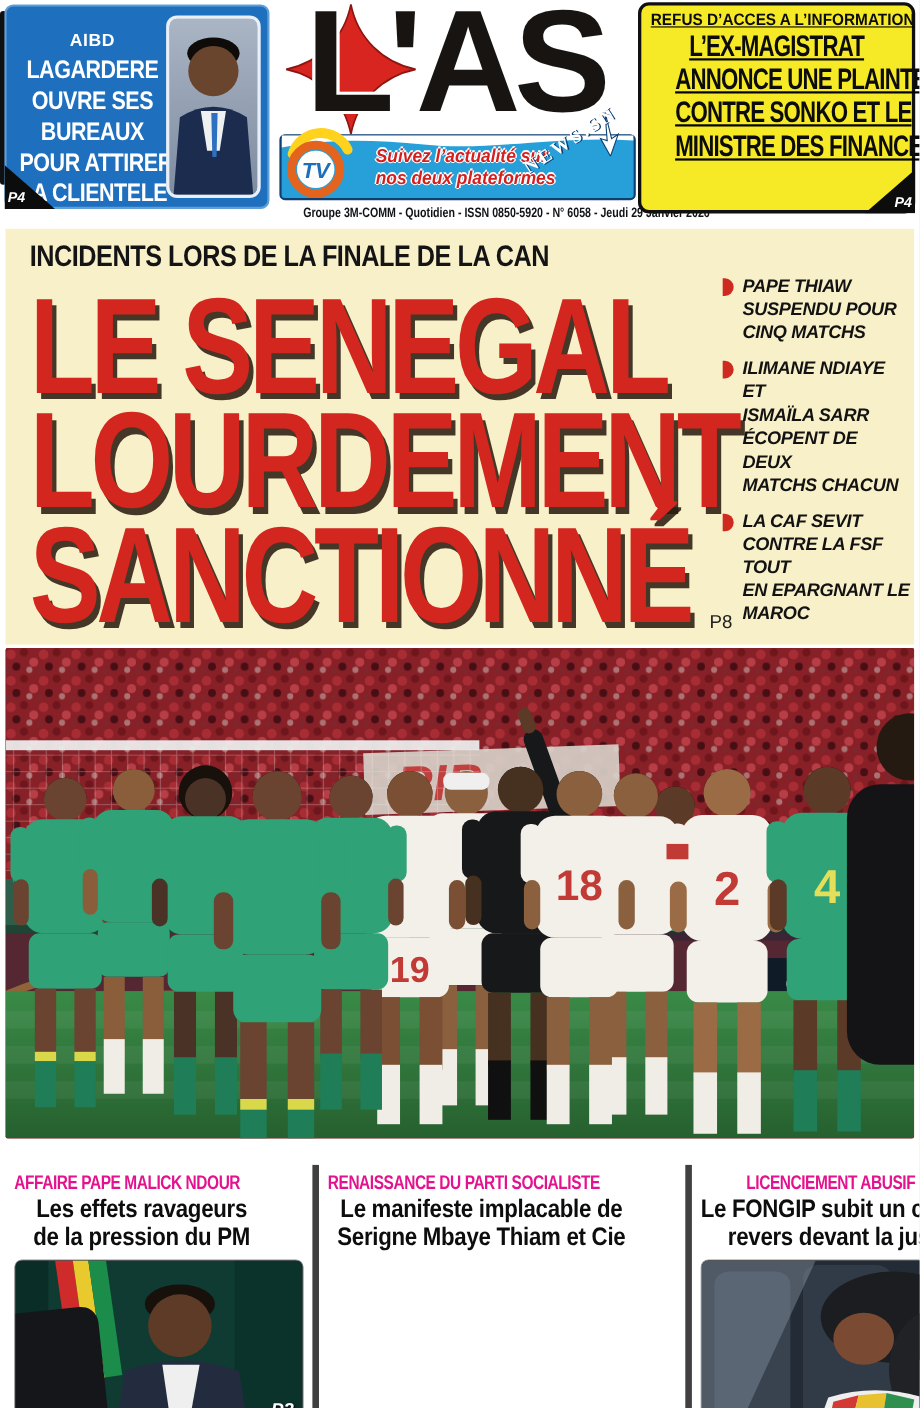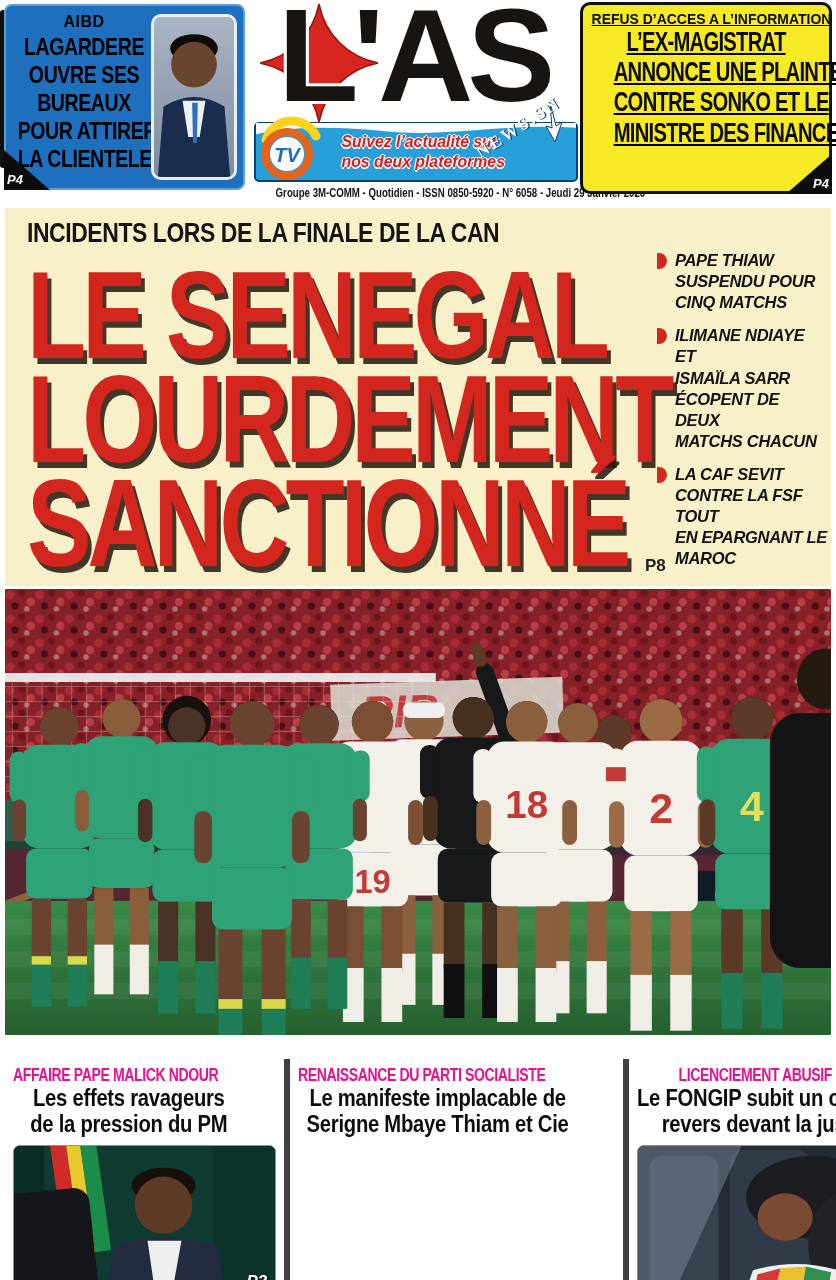--- a/index.html
+++ b/index.html
@@ -5,21 +5,21 @@
   * { margin:0; padding:0; box-sizing:border-box; }
   body { font-family:"Liberation Sans", sans-serif; background:#e8e8e8; }
   .page { position:relative; width:836px; height:1280px; background:#fff; margin:0 auto; overflow:hidden; }
 
   
   .masthead { position:relative; height:202px; }
   .edge-strip { position:absolute; left:0; top:10px; width:6px; height:158px; background:#101010; border-radius:3px; }
 
   .promo-left { position:absolute; left:4px; top:4px; width:241px; height:186px; background:#1e6fbe;
                 border:2px solid #5d9fd6; border-radius:8px; }
-  .promo-left .txt { position:absolute; left:0; top:7px; width:156px; text-align:center; color:#000000; }
+  .promo-left .txt { position:absolute; left:0; top:23px; width:156px; text-align:center; color:#ffffff; }
   .promo-left .kicker { font-size:16px; font-weight:bold; letter-spacing:.5px; margin-bottom:2px; }
   .promo-left .line { font-size:23px; font-weight:bold; letter-spacing:-.5px; line-height:1.22;
                       white-space:nowrap; transform:scaleX(.85); transform-origin:center; }
   .promo-left .foto { position:absolute; right:6px; top:8px; width:86px; height:166px;
                       border:3px solid #e9eff6; border-radius:10px; overflow:hidden; background:#8f9db0; }
   .corner { position:absolute; width:46px; height:40px; background:#0c0c0c; }
   .corner.bl { left:-2px; bottom:-2px; clip-path:polygon(0 0,100% 100%,0 100%); }
   .corner.br { right:-3px; bottom:-3px; clip-path:polygon(100% 0,100% 100%,0 100%); }
   .corner span { position:absolute; bottom:3px; font-size:13px; font-weight:bold; font-style:italic; color:#fff; }
   .corner.bl span { left:3px; } .corner.br span { right:3px; }
@@ -54,21 +54,21 @@
                         white-space:nowrap; transform:scaleX(.75); transform-origin:center; }
 
   
   .lead { position:relative; margin:6px 5px 0; height:378px; background:#f8f0c8; padding:10px 0 0 22px; }
   .lead .kicker { font-size:27px; font-weight:bold; color:#141414; letter-spacing:-.5px;
                   white-space:nowrap; transform:scaleX(.85); transform-origin:left center; }
   .headline { margin-top:14px; }
   .headline .hl { font-size:124px; font-weight:bold; color:#d2261e; letter-spacing:-5px; line-height:.84;
                   white-space:nowrap; transform:scaleX(.78); transform-origin:left center;
                   text-shadow:5px 6px 0 rgba(42,28,16,.88); }
-  .lead .pref { position:absolute; left:640px; top:348px; font-size:17px; font-weight:bold; color:#222; }
+  .lead .pref { position:absolute; left:640px; top:348px; font-size:17px; font-weight:normal; color:#222; }
   .bullets { position:absolute; right:4px; top:42px; width:170px; display:flex; flex-direction:column; gap:12px; }
   .bullet { display:flex; }
   .bullet .mark { flex:0 0 auto; width:10px; height:16px; background:#cf2a1f; border-radius:0 9px 9px 0;
                   margin:3px 8px 0 0; }
   .bullet .btxt { font-size:16.5px; font-weight:bold; font-style:italic; color:#121212; line-height:1.28;
                   white-space:pre-line; letter-spacing:-.3px; }
 
   
   .mainphoto { position:relative; margin:3px 5px 0; height:446px; overflow:hidden; border-radius:2px; background:#7c1e25; }
   .mainphoto svg { display:block; width:100%; height:100%; }

